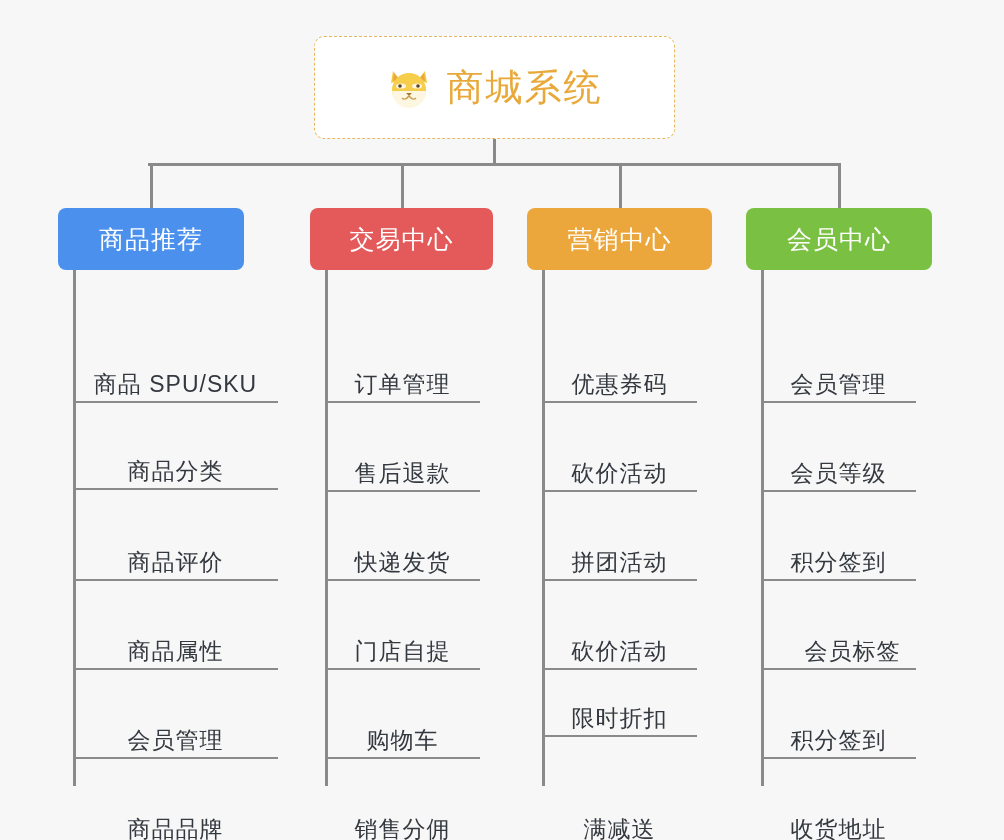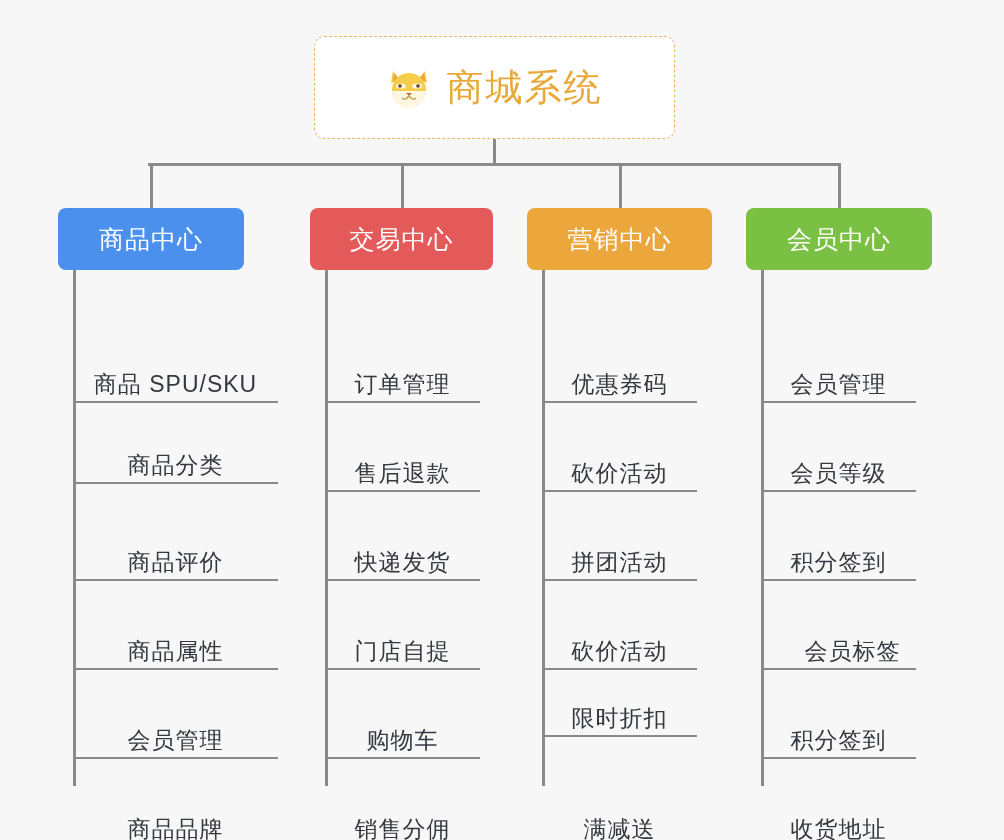--- a/index.html
+++ b/index.html
@@ -161,28 +161,28 @@
     </span>
     <span class="root-title">商城系统</span>
   </div>
 
   <div class="conn conn-v-root"></div>
   <div class="conn conn-h-bus"></div>
 
 <div class="conn conn-v-branch" style="left: 150px;"></div>
     <div class="column" style="left: 58px; width: 186px;">
       <div class="cat-box" style="background: rgb(74, 144, 236); width: 186px;">
-        <span>商品中心</span>
+        <span>商品推荐</span>
       </div>
       <div class="spine" style="height: 516px;"></div>
       <ul class="leaf-list">
         <li class="leaf" style="top: 81px; width: 205px;">
           <span class="leaf-label">商品 SPU/SKU</span>
         </li>
-        <li class="leaf" style="top: 162px; width: 205px;">
+        <li class="leaf" style="top: 168px; width: 205px;">
           <span class="leaf-label">商品分类</span>
         </li>
         <li class="leaf" style="top: 259px; width: 205px;">
           <span class="leaf-label">商品评价</span>
         </li>
         <li class="leaf" style="top: 348px; width: 205px;">
           <span class="leaf-label">商品属性</span>
         </li>
         <li class="leaf" style="top: 437px; width: 205px;">
           <span class="leaf-label">会员管理</span>

